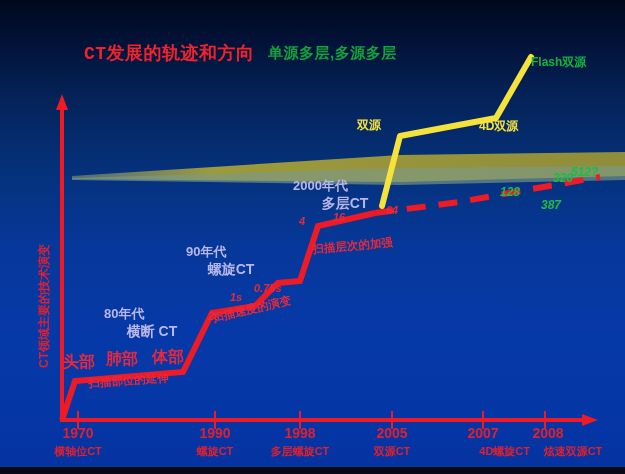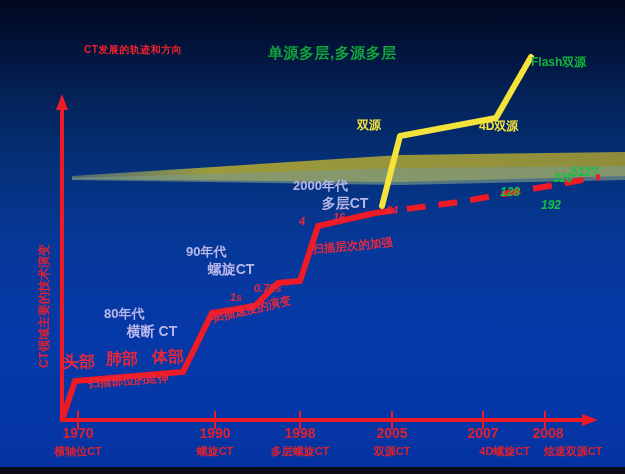--- a/index.html
+++ b/index.html
@@ -9,21 +9,21 @@
     position:relative;width:625px;height:474px;overflow:hidden;
     background:linear-gradient(180deg,
       #010a22 0%, #021339 10%, #052croll 10%, #05256e 28%,
       #063287 45%, #06379a 62%, #0539a6 78%, #0438a8 100%);
   }
   #stage{background:linear-gradient(180deg,#00081c 0%,#021238 9%,#042257 20%,#053077 34%,#06389a 52%,#0639a8 70%,#0536a6 88%,#0533a0 100%);}
   #bottombar{position:absolute;left:0;bottom:0;width:625px;height:7px;background:#0a0a14;}
   svg.layer{position:absolute;left:0;top:0;width:625px;height:474px;}
   .lbl{position:absolute;white-space:nowrap;line-height:1.05;}
 
-  .title-red{color:#f0222c;font-size:10px;font-weight:bold;letter-spacing:.5px;}
+  .title-red{color:#f0222c;font-size:18px;font-weight:bold;letter-spacing:.5px;font-family:Liberation Mono, monospace;}
   .title-green{color:#12a33a;font-size:15px;font-weight:bold;letter-spacing:.5px;}
 
   .yaxis-lbl{
     color:#e02030;font-size:12px;font-weight:bold;
     transform:rotate(-90deg);transform-origin:left top;
   }
 
   .era{color:#b9b7e8;font-size:13px;font-weight:bold;text-align:left;}
   .era2{color:#b9b7e8;font-size:14px;font-weight:bold;text-align:center;}
 
@@ -108,21 +108,21 @@
   <div class="lbl red-it" style="left:230px;top:292px;">1s</div>
   <div class="lbl red-it" style="left:254px;top:283px;">0.75s</div>
 
   <div class="lbl red-it" style="left:299px;top:216px;">4</div>
   <div class="lbl red-it" style="left:333px;top:212px;">16</div>
   <div class="lbl red-it" style="left:386px;top:205px;">64</div>
 
   <div class="lbl green-num" style="left:500px;top:186px;">128</div>
   <div class="lbl green-num" style="left:538px;top:172px;margin-left:15px;">320</div>
   <div class="lbl green-num" style="left:571px;top:166px;">512?</div>
-  <div class="lbl green-num" style="left:541px;top:199px;">192</div>
+  <div class="lbl green-num" style="left:541px;top:199px;">387</div>
 
   <div class="lbl red-rot" style="left:88px;top:377px;transform:rotate(-4deg);transform-origin:left top;">扫描部位的延伸</div>
   <div class="lbl red-rot" style="left:211px;top:312px;transform:rotate(-13deg);transform-origin:left top;">扫描速度的演变</div>
   <div class="lbl red-rot" style="left:312px;top:243px;transform:rotate(-5deg);transform-origin:left top;">扫描层次的加强</div>
 
   <div class="lbl yellow-lbl" style="left:357px;top:119px;">双源</div>
   <div class="lbl yellow-lbl" style="left:479px;top:120px;">4D双源</div>
   <div class="lbl green-lbl" style="left:531px;top:56px;">Flash双源</div>
 
   <div class="lbl axis-year" style="left:38px;top:426px;width:80px;">1970</div>

